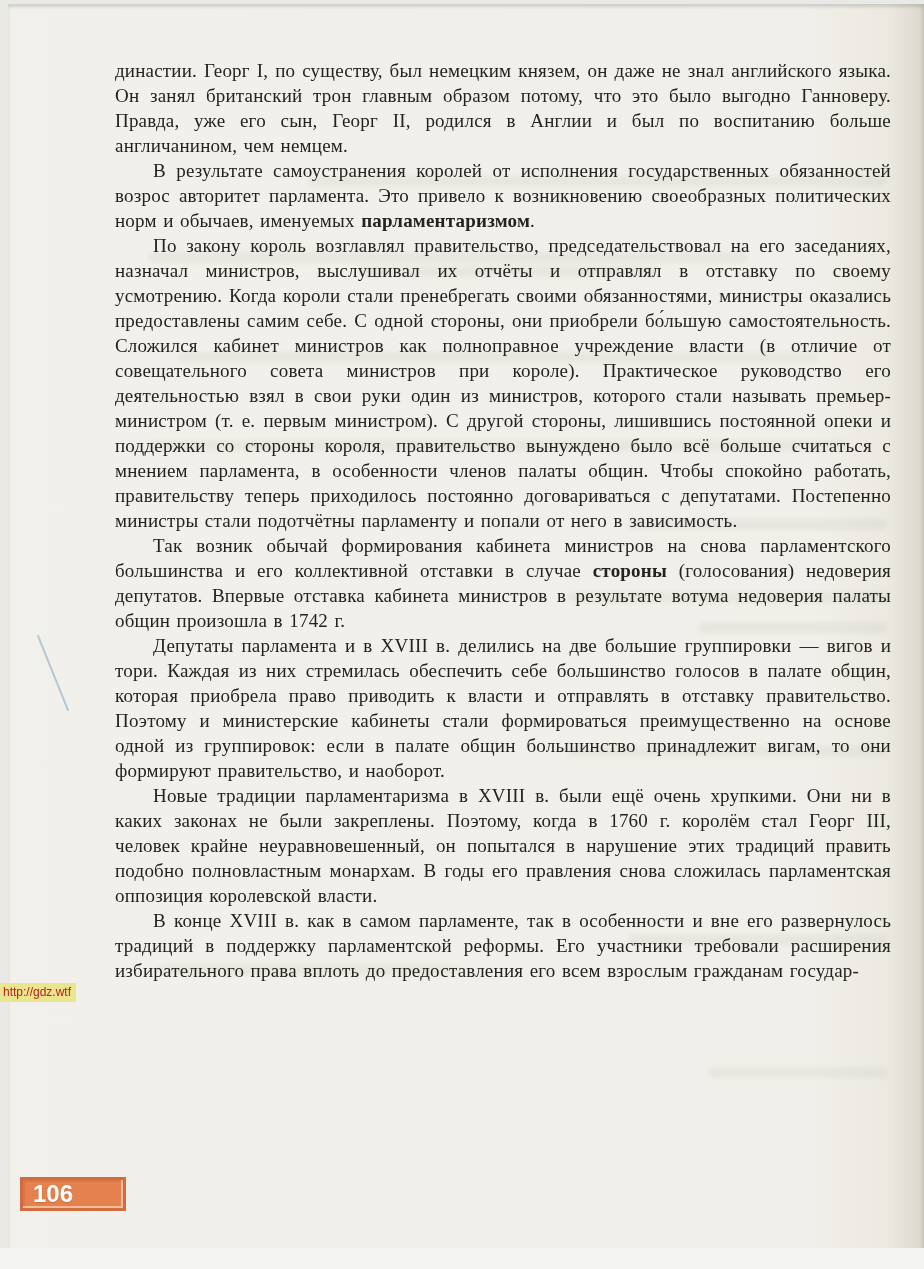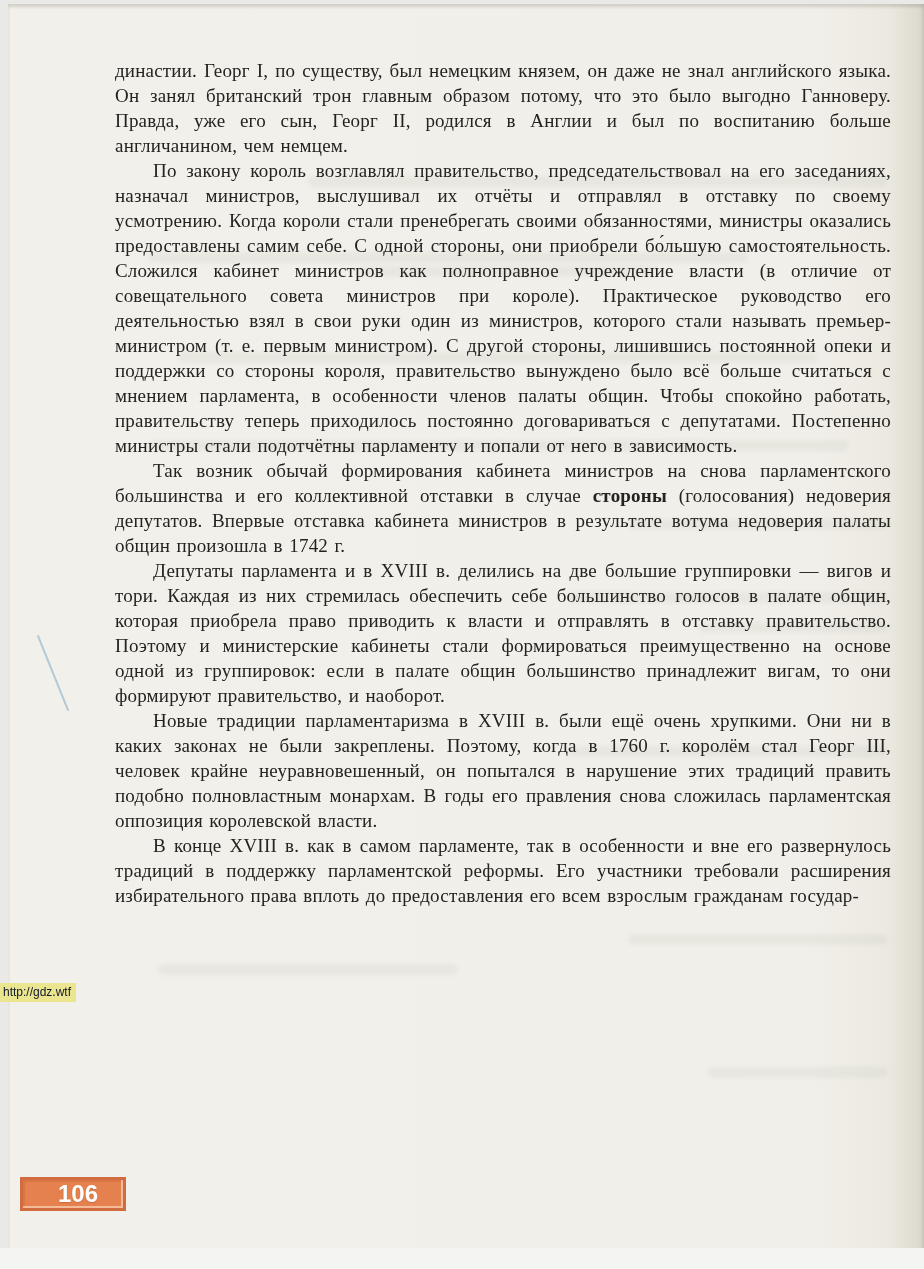--- a/index.html
+++ b/index.html
@@ -66,38 +66,37 @@
     position: absolute;
     left: 20px;
     top: 1177px;
     width: 106px;
     height: 34px;
     background: #e5814e;
     border: 3px solid #d06c3f;
     box-shadow: inset -2px -2px 0 rgba(255,236,214,0.55), inset 2px 2px 0 rgba(200,95,50,0.35);
     display: flex;
     align-items: center;
-    justify-content: center;
   }
   .page-badge .num {
     font-family: "Liberation Sans", "DejaVu Sans", sans-serif;
     font-weight: bold;
     font-size: 24px;
     color: #ffffff;
     text-shadow: 0 1px 1px rgba(180,90,50,0.5);
     padding-left: 10px;
   }
 
   
   .watermark {
     position: absolute;
     left: 0;
     bottom: 2px;
     background: #ece590;
-    color: #0f172a;
+    color: #b91c1c;
     font-family: "Liberation Sans", "DejaVu Sans", sans-serif;
     font-size: 12px;
     line-height: 17px;
     padding: 1px 5px 1px 3px;
   }
 
   
   .bleed {
     position: absolute;
     height: 11px;
@@ -152,20 +151,21 @@
     <div class="bleed b9"></div>
     <div class="bleed b10"></div>
     <div class="bleed b11"></div>
     <div class="bleed b12"></div>
 
     <div class="pen-mark"></div>
   </div>
 
   <div class="text-column">
       <p class="para"><span>династии. Георг I, по существу, был немецким князем, он даже не знал английского языка. Он занял британский трон главным образом потому, что это было выгодно Ганноверу. Правда, уже его сын, Георг II, родился в Англии и был по воспитанию больше англичанином, чем немцем.</span></p>
+      <p class="para indent"><span>В результате самоустранения королей от исполнения государственных обязанностей возрос авторитет парламента. Это привело к возникновению своеобразных политических норм и обычаев, именуемых </span><span class="bold">парламентаризмом</span><span>.</span></p>
       <p class="para indent"><span>По закону король возглавлял правительство, председательствовал на его заседаниях, назначал министров, выслушивал их отчёты и отправлял в отставку по своему усмотрению. Когда короли стали пренебрегать своими обязанностями, министры оказались предоставлены самим себе. С одной стороны, они приобрели бо́льшую самостоятельность. Сложился кабинет министров как полноправное учреждение власти (в отличие от совещательного совета министров при короле). Практическое руководство его деятельностью взял в свои руки один из министров, которого стали называть премьер-министром (т. е. первым министром). С другой стороны, лишившись постоянной опеки и поддержки со стороны короля, правительство вынуждено было всё больше считаться с мнением парламента, в особенности членов палаты общин. Чтобы спокойно работать, правительству теперь приходилось постоянно договариваться с депутатами. Постепенно министры стали подотчётны парламенту и попали от него в зависимость.</span></p>
       <p class="para indent"><span>Так возник обычай формирования кабинета министров на снова парламентского большинства и его коллективной отставки в случае </span><span class="bold">стороны</span><span> (голосования) недоверия депутатов. Впервые отставка кабинета министров в результате вотума недоверия палаты общин произошла в 1742 г.</span></p>
       <p class="para indent"><span>Депутаты парламента и в XVIII в. делились на две большие группировки — вигов и тори. Каждая из них стремилась обеспечить себе большинство голосов в палате общин, которая приобрела право приводить к власти и отправлять в отставку правительство. Поэтому и министерские кабинеты стали формироваться преимущественно на основе одной из группировок: если в палате общин большинство принадлежит вигам, то они формируют правительство, и наоборот.</span></p>
       <p class="para indent"><span>Новые традиции парламентаризма в XVIII в. были ещё очень хрупкими. Они ни в каких законах не были закреплены. Поэтому, когда в 1760 г. королём стал Георг III, человек крайне неуравновешенный, он попытался в нарушение этих традиций править подобно полновластным монархам. В годы его правления снова сложилась парламентская оппозиция королевской власти.</span></p>
       <p class="para indent"><span>В конце XVIII в. как в самом парламенте, так в особенности и вне его развернулось традиций в поддержку парламентской реформы. Его участники требовали расширения избирательного права вплоть до предоставления его всем взрослым гражданам государ-</span></p>
     </div>
 
   <div class="page-badge">
     <span class="num">106</span>
   </div>

